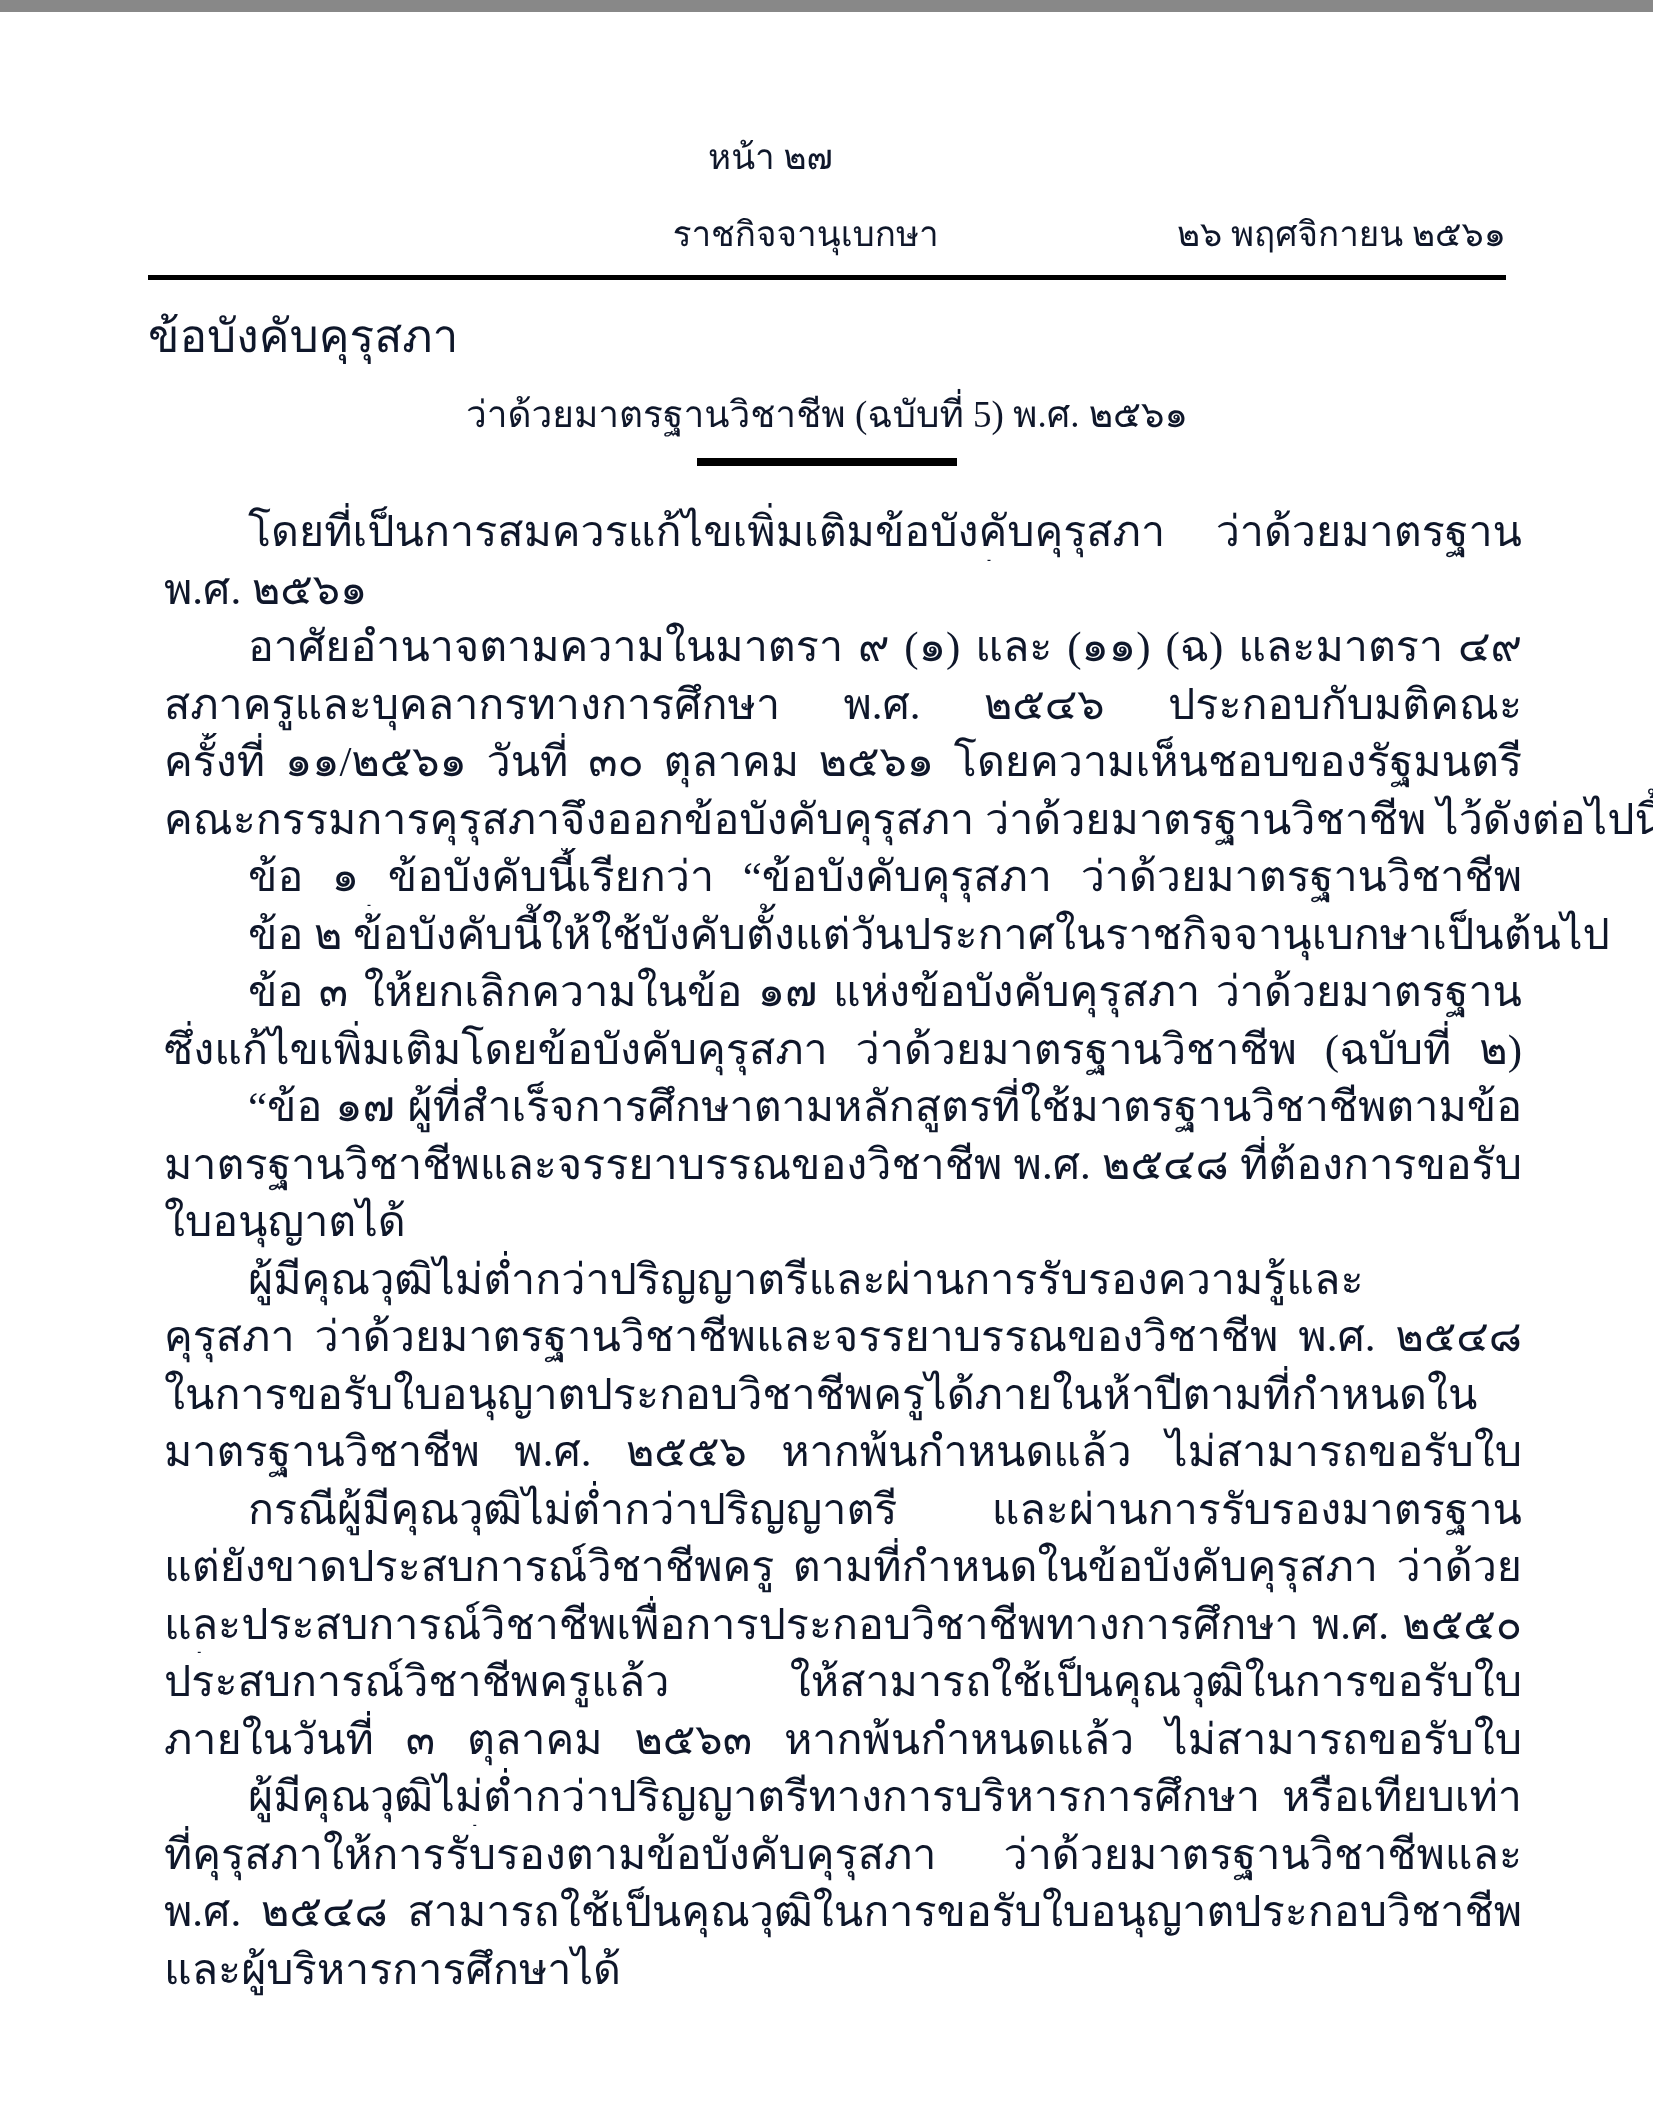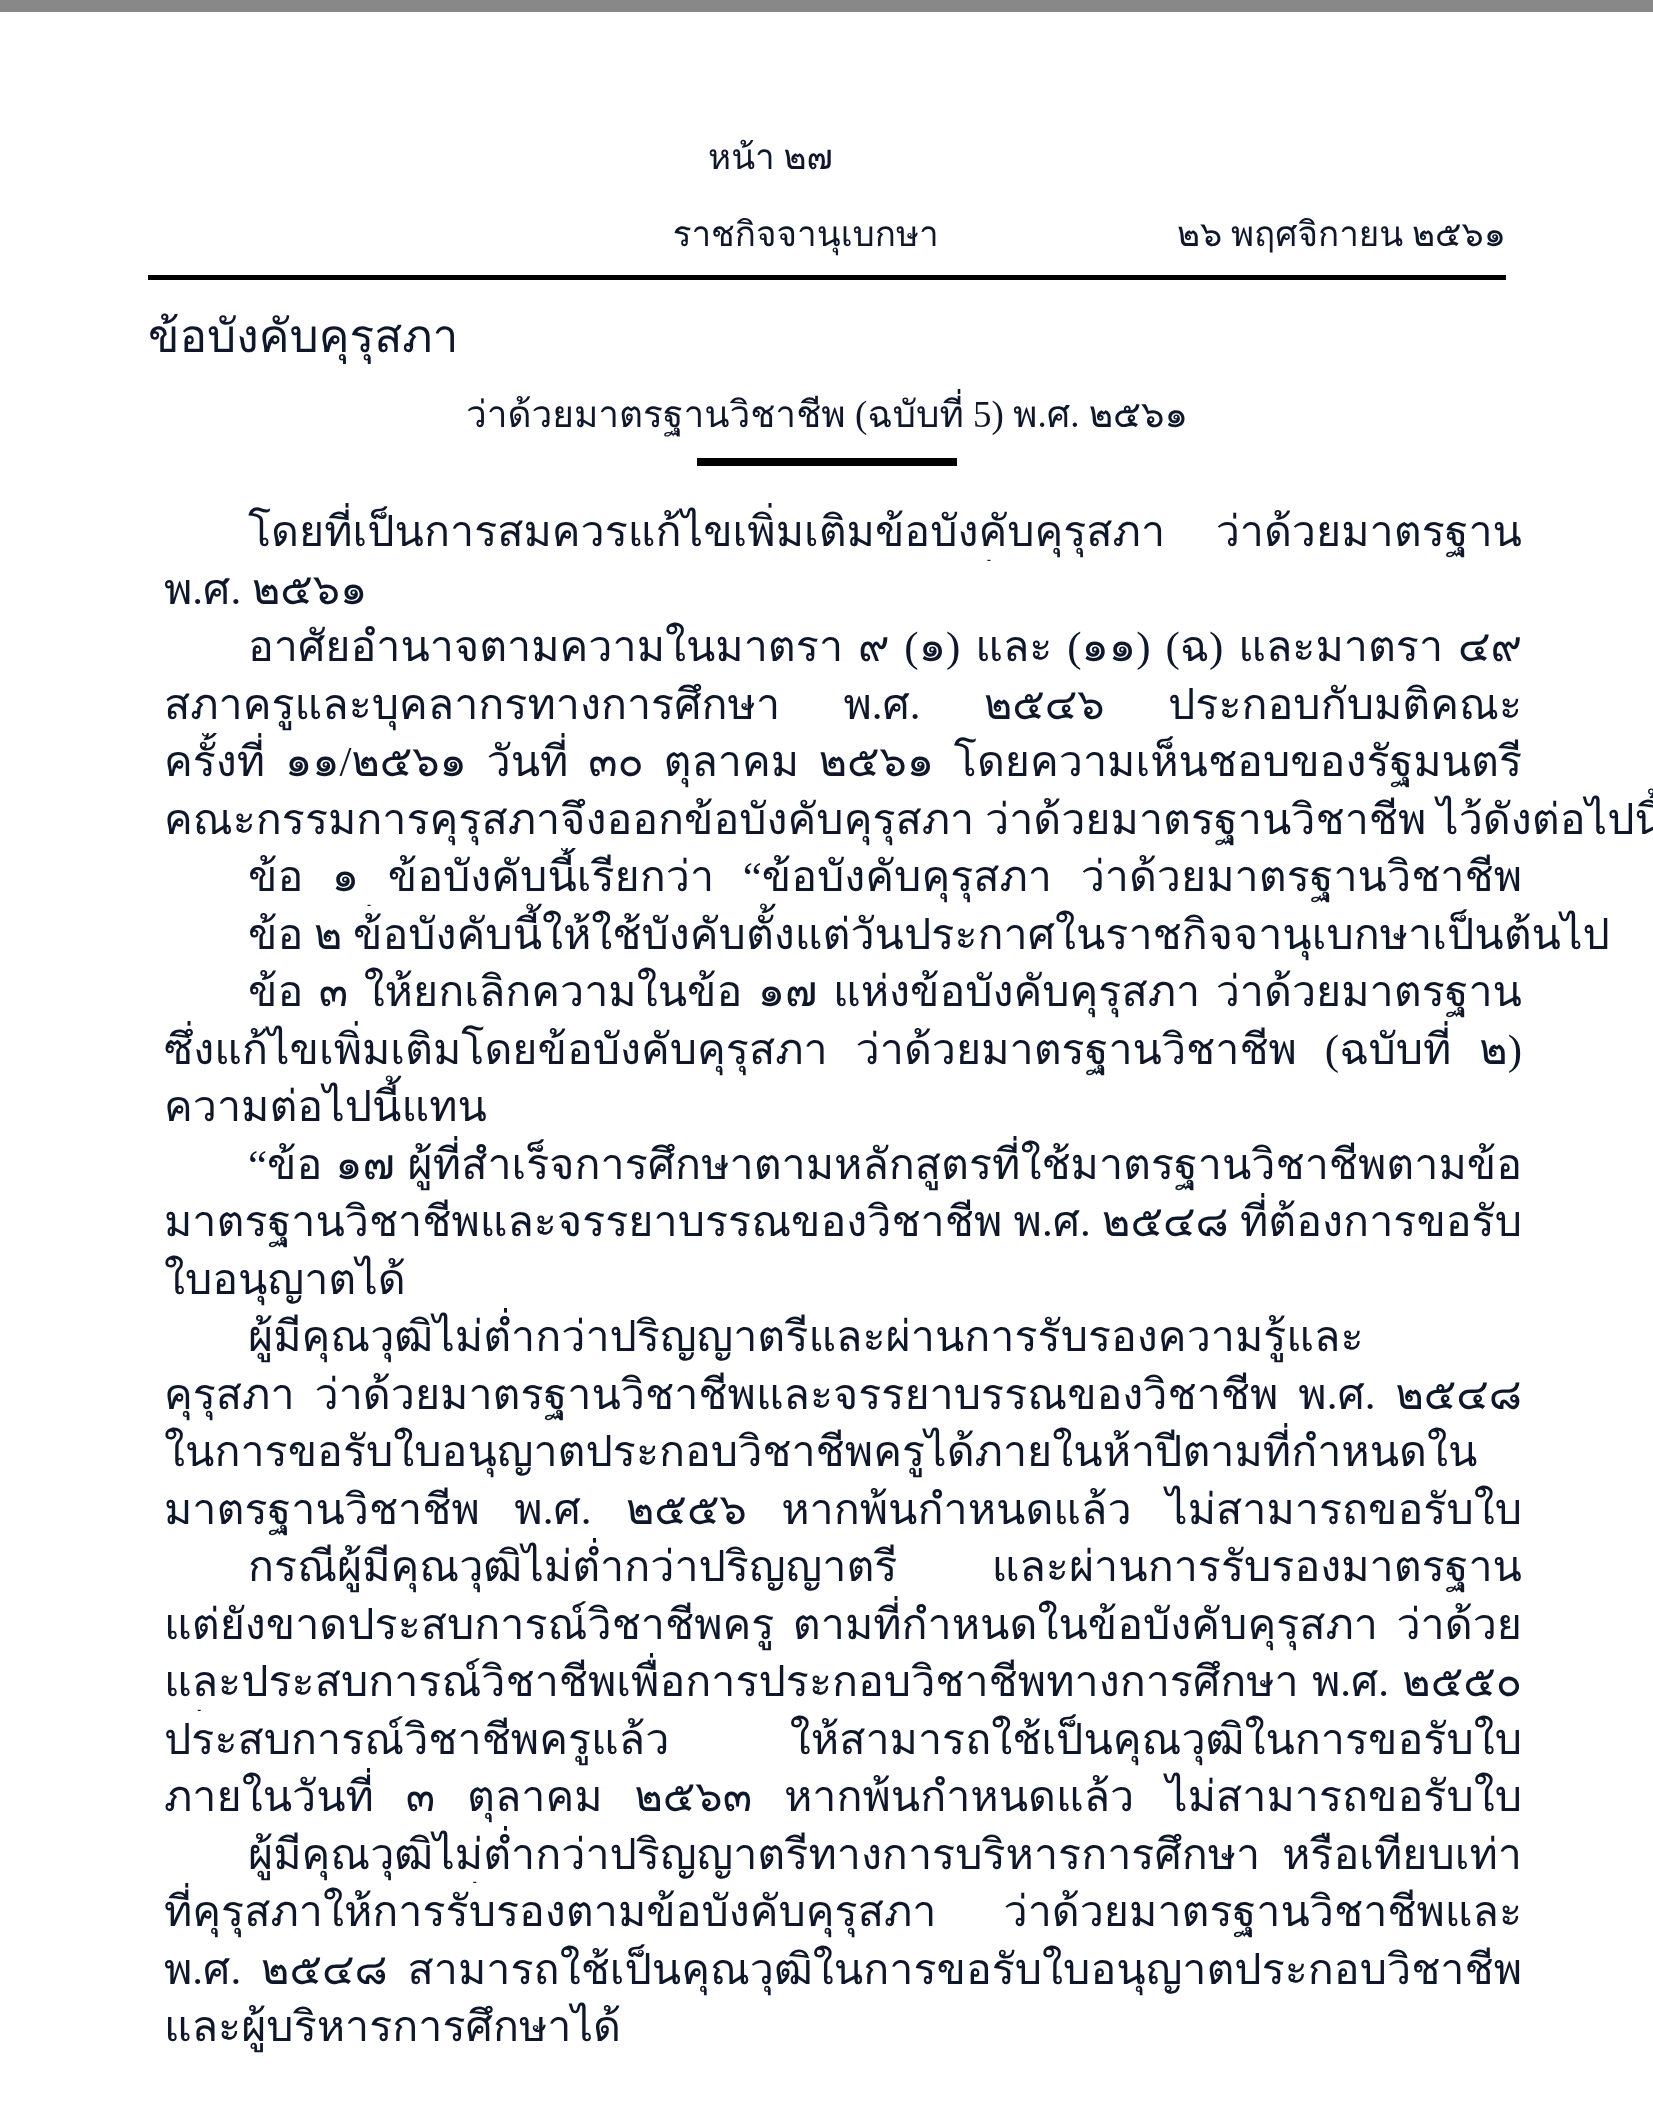--- a/index.html
+++ b/index.html
@@ -137,21 +137,20 @@
       <div class="line indent fill">โดยที่เป็นการสมควรแก้ไขเพิ่มเติมข้อบังคับคุรุสภา ว่าด้วยมาตรฐานวิชาชีพ (ฉบับที่ ๒)</div>
       <div class="line">พ.ศ. ๒๕๖๑</div>
       <div class="line indent fill">อาศัยอำนาจตามความในมาตรา ๙ (๑) และ (๑๑) (ฉ) และมาตรา ๔๙ แห่งพระราชบัญญัติ</div>
       <div class="line fill">สภาครูและบุคลากรทางการศึกษา พ.ศ. ๒๕๔๖ ประกอบกับมติคณะกรรมการคุรุสภา ในการประชุม</div>
       <div class="line fill">ครั้งที่ ๑๑/๒๕๖๑ วันที่ ๓๐ ตุลาคม ๒๕๖๑ โดยความเห็นชอบของรัฐมนตรีว่าการกระทรวงศึกษาธิการ</div>
       <div class="line">คณะกรรมการคุรุสภาจึงออกข้อบังคับคุรุสภา ว่าด้วยมาตรฐานวิชาชีพ ไว้ดังต่อไปนี้</div>
       <div class="line indent fill">ข้อ ๑ ข้อบังคับนี้เรียกว่า “ข้อบังคับคุรุสภา ว่าด้วยมาตรฐานวิชาชีพ (ฉบับที่ ๓) พ.ศ. ๒๕๖๑”</div>
       <div class="line indent">ข้อ ๒ ข้อบังคับนี้ให้ใช้บังคับตั้งแต่วันประกาศในราชกิจจานุเบกษาเป็นต้นไป</div>
       <div class="line indent fill">ข้อ ๓ ให้ยกเลิกความในข้อ ๑๗ แห่งข้อบังคับคุรุสภา ว่าด้วยมาตรฐานวิชาชีพ พ.ศ. ๒๕๕๖</div>
       <div class="line fill">ซึ่งแก้ไขเพิ่มเติมโดยข้อบังคับคุรุสภา ว่าด้วยมาตรฐานวิชาชีพ (ฉบับที่ ๒) พ.ศ. ๒๕๖๑ และให้ใช้</div>
-      <div class="line">ความต่อไปนี้แทน</div>
       <div class="line indent fill">“ข้อ ๑๗ ผู้ที่สำเร็จการศึกษาตามหลักสูตรที่ใช้มาตรฐานวิชาชีพตามข้อบังคับคุรุสภา ว่าด้วย</div>
       <div class="line fill">มาตรฐานวิชาชีพและจรรยาบรรณของวิชาชีพ พ.ศ. ๒๕๔๘ ที่ต้องการขอรับใบอนุญาต ให้มาขอรับ</div>
       <div class="line">ใบอนุญาตได้</div>
       <div class="line indent fill">ผู้มีคุณวุฒิไม่ต่ำกว่าปริญญาตรีและผ่านการรับรองความรู้และประสบการณ์วิชาชีพครูตามข้อบังคับ</div>
       <div class="line fill">คุรุสภา ว่าด้วยมาตรฐานวิชาชีพและจรรยาบรรณของวิชาชีพ พ.ศ. ๒๕๔๘ สามารถใช้เป็นคุณวุฒิ</div>
       <div class="line fill">ในการขอรับใบอนุญาตประกอบวิชาชีพครูได้ภายในห้าปีตามที่กำหนดในข้อบังคับคุรุสภา ว่าด้วย</div>
       <div class="line fill">มาตรฐานวิชาชีพ พ.ศ. ๒๕๕๖ หากพ้นกำหนดแล้ว ไม่สามารถขอรับใบอนุญาตประกอบวิชาชีพครูได้</div>
       <div class="line indent fill">กรณีผู้มีคุณวุฒิไม่ต่ำกว่าปริญญาตรี และผ่านการรับรองมาตรฐานความรู้ครบเก้ามาตรฐาน</div>
       <div class="line fill">แต่ยังขาดประสบการณ์วิชาชีพครู ตามที่กำหนดในข้อบังคับคุรุสภา ว่าด้วยการรับรองความรู้</div>
       <div class="line fill">และประสบการณ์วิชาชีพเพื่อการประกอบวิชาชีพทางการศึกษา พ.ศ. ๒๕๕๐ เมื่อได้ผ่านการรับรอง</div>

